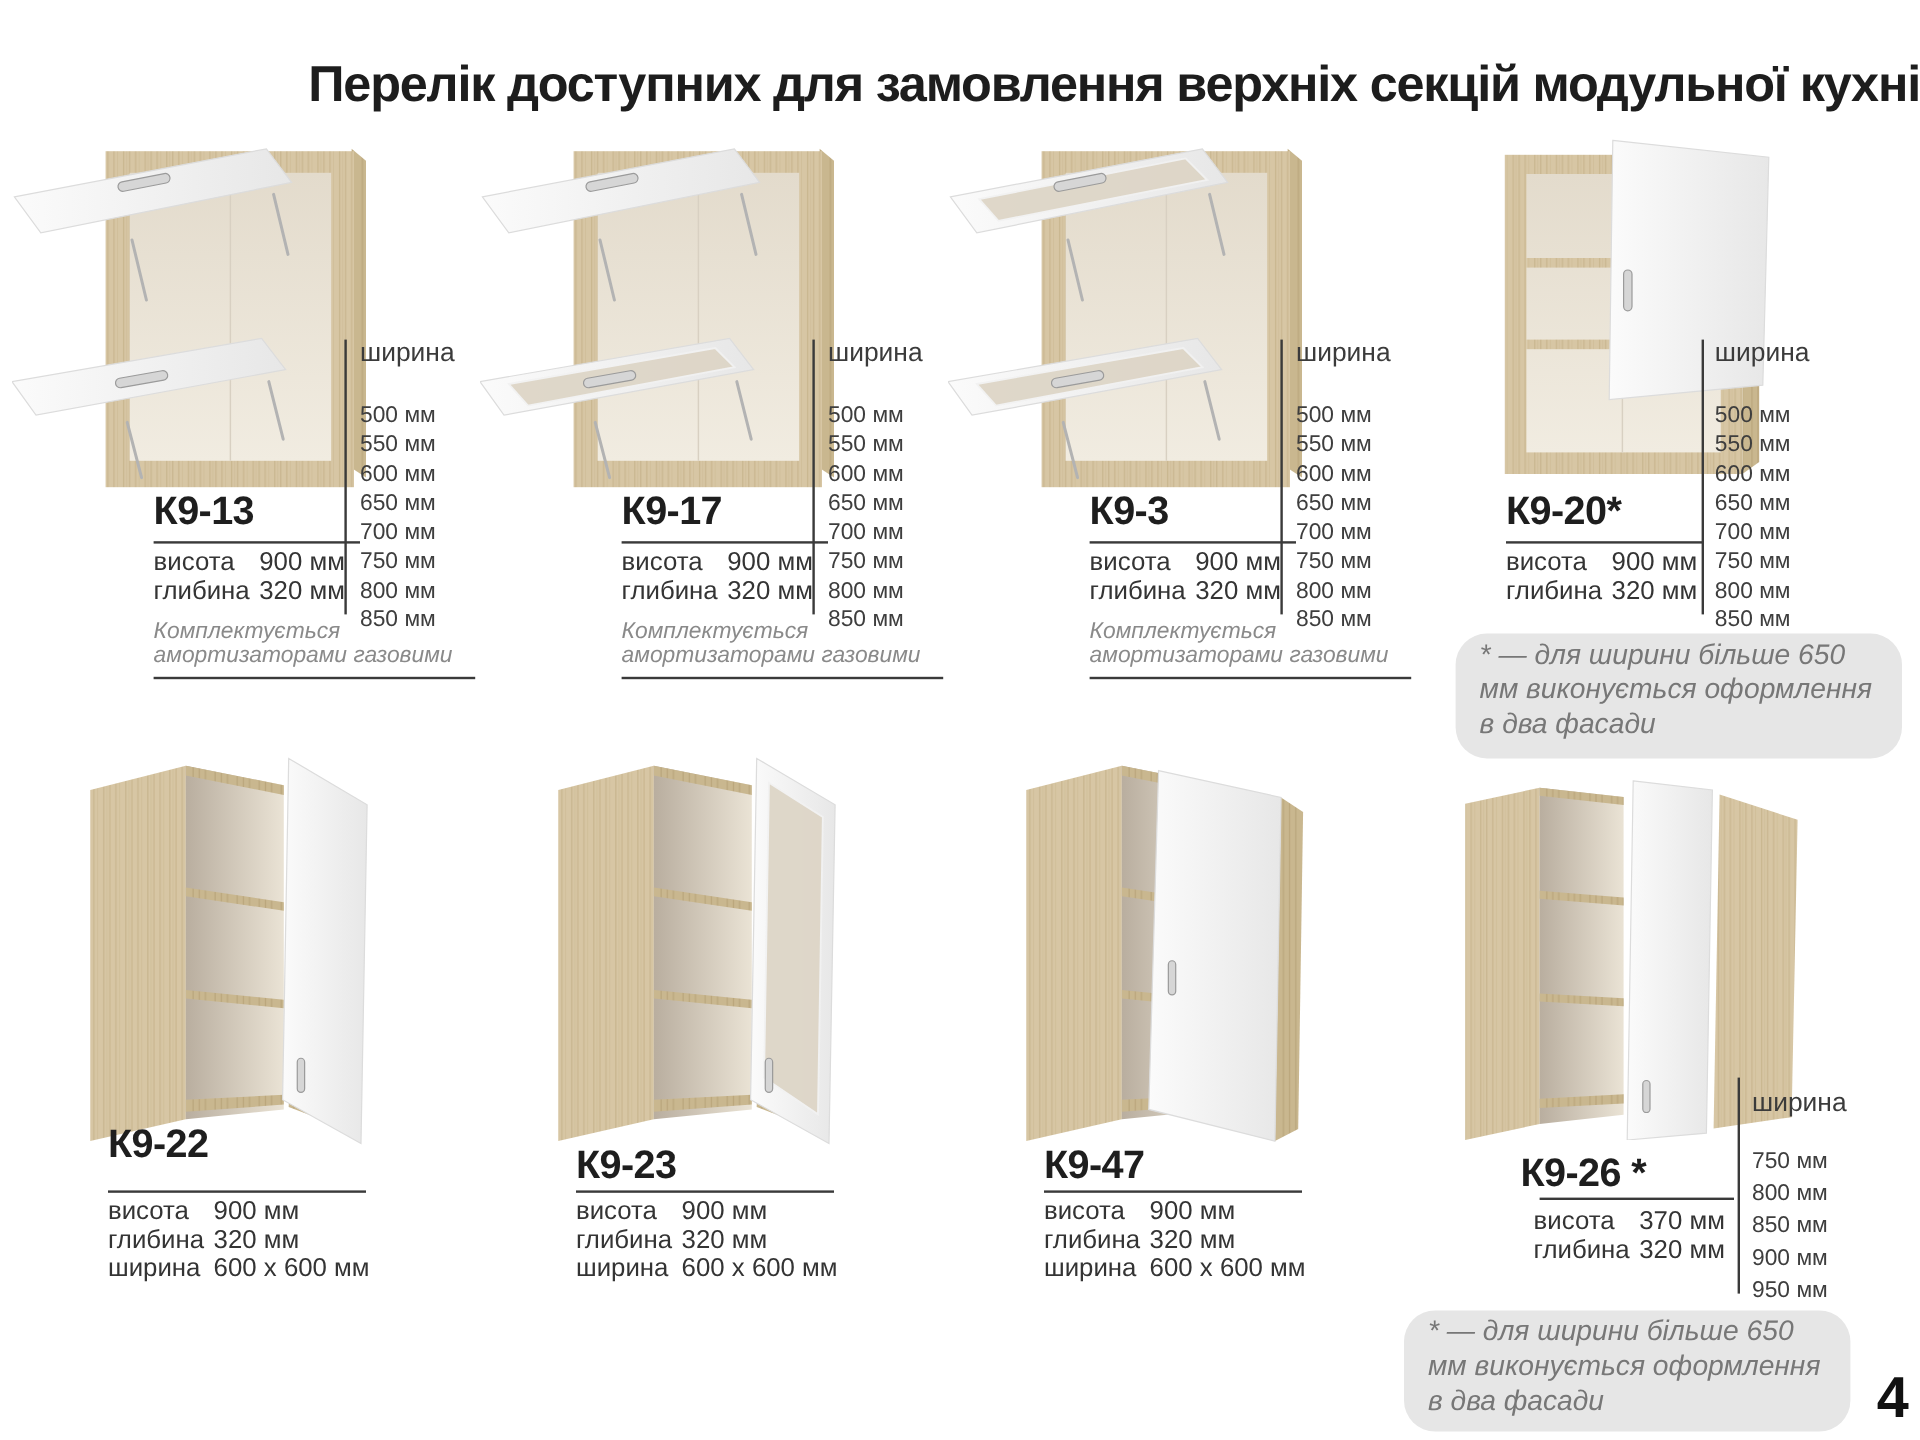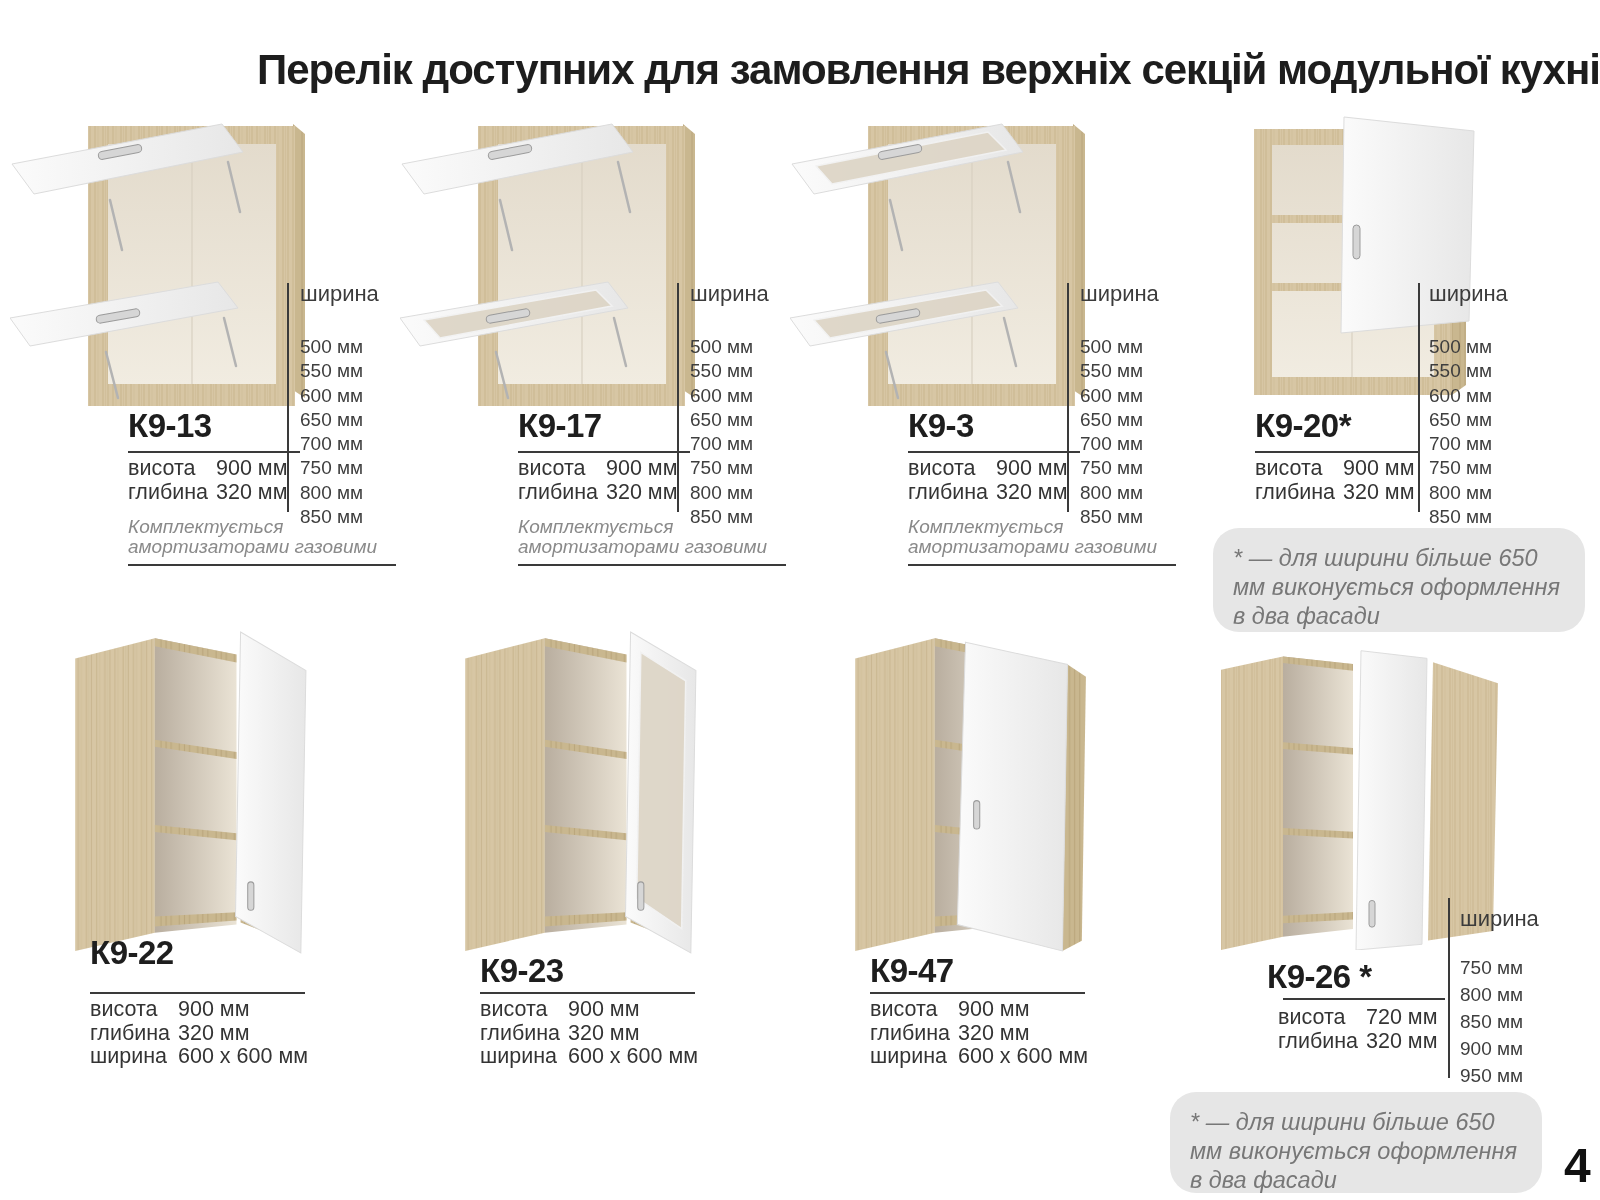--- a/index.html
+++ b/index.html
@@ -24,21 +24,21 @@
          letter-spacing:-0.5px;color:#1e1e1e;white-space:nowrap}
   .mline{position:absolute;height:2px;background:var(--c-line)}
   .specs{position:absolute;font-size:21.5px;color:#343434}
   .srow{line-height:23.5px;white-space:nowrap}
   .sl{display:inline-block;width:88px}
   .gas-note{position:absolute;font-style:italic;color:var(--c-note);
             font-size:19px;line-height:20px;padding-bottom:7px;
             border-bottom:2px solid var(--c-line)}
   .asterisk-box{position:absolute;background:var(--c-box);border-radius:26px;
             font-style:italic;color:var(--c-box-text);font-size:23.5px;
-            line-height:29px;padding:16px 20px;box-sizing:border-box}
+            line-height:29px;padding:3px 20px;box-sizing:border-box}
   .page-num{position:absolute;left:1564px;top:1138px;font-size:48px;
             font-weight:bold;color:#111}
   
   .fWood{fill:url(#pWood)} .fWoodD{fill:url(#pWoodD)}
   .fInt{fill:url(#gInterior)} .fIntS{fill:url(#gInteriorS)}
   .door{fill:url(#gDoor);stroke:#dcdcdc;stroke-width:1}
   .glass{fill:var(--c-glass);opacity:.92;stroke:#f2f2f2;stroke-width:1.5}
   .strut{stroke:#b3b3b3;stroke-width:2.5;stroke-linecap:round;fill:none}
   .handle{fill:#d6d6d6;stroke:#9b9b9b;stroke-width:1}
   .seam{stroke:#d8d0c2;stroke-width:1.2}
@@ -311,20 +311,20 @@
   <div class="wlist wide" style="left:257px;top:324px">
       <div>750 мм</div>
       <div>800 мм</div>
       <div>850 мм</div>
       <div>900 мм</div>
       <div>950 мм</div>
     </div>
   <h2 class="model" style="left:64px;top:328px">К9-26 *</h2>
   <div class="mline" style="left:80px;top:368px;width:162px"></div>
   <div class="specs" style="left:75px;top:376px">
-    <div class="srow"><span class="sl">висота</span><span>720 мм</span></div>
+    <div class="srow"><span class="sl">висота</span><span>370 мм</span></div>
     <div class="srow"><span class="sl">глибина</span><span>320 мм</span></div>
   </div>
 </section>
 
 <div class="asterisk-box" style="left:1170px;top:1092px;width:372px;height:101px">* — для ширини більше 650 мм виконується оформлення в два фасади</div>
 
 <div class="page-num">4</div>
 
 </body></html>

